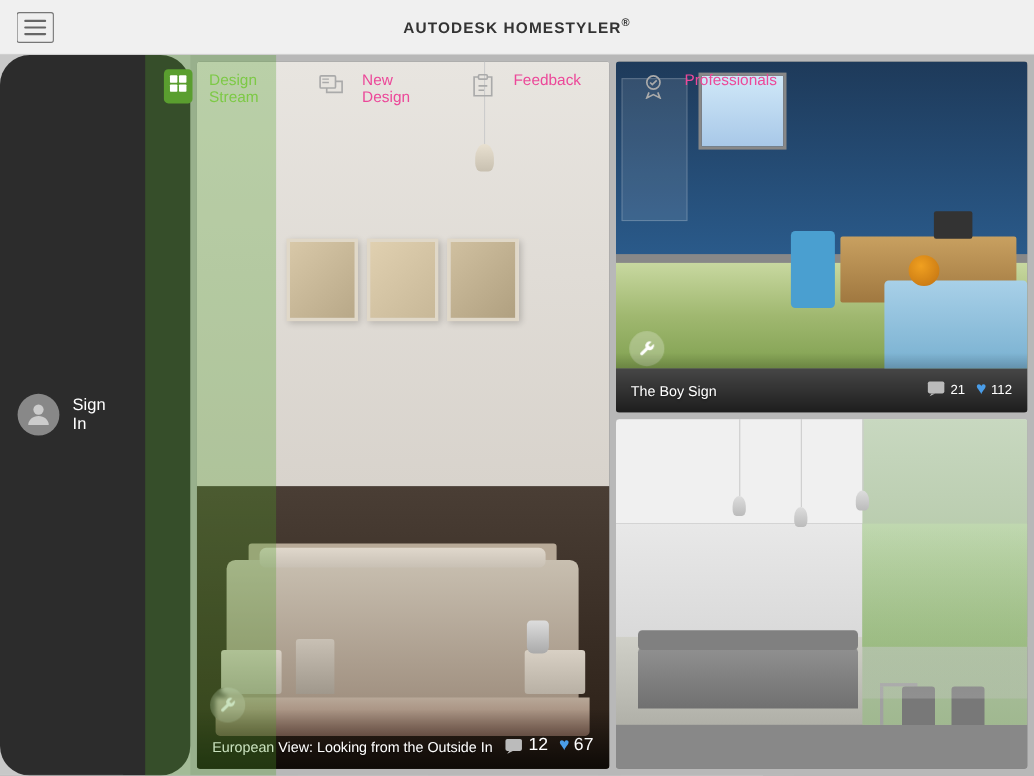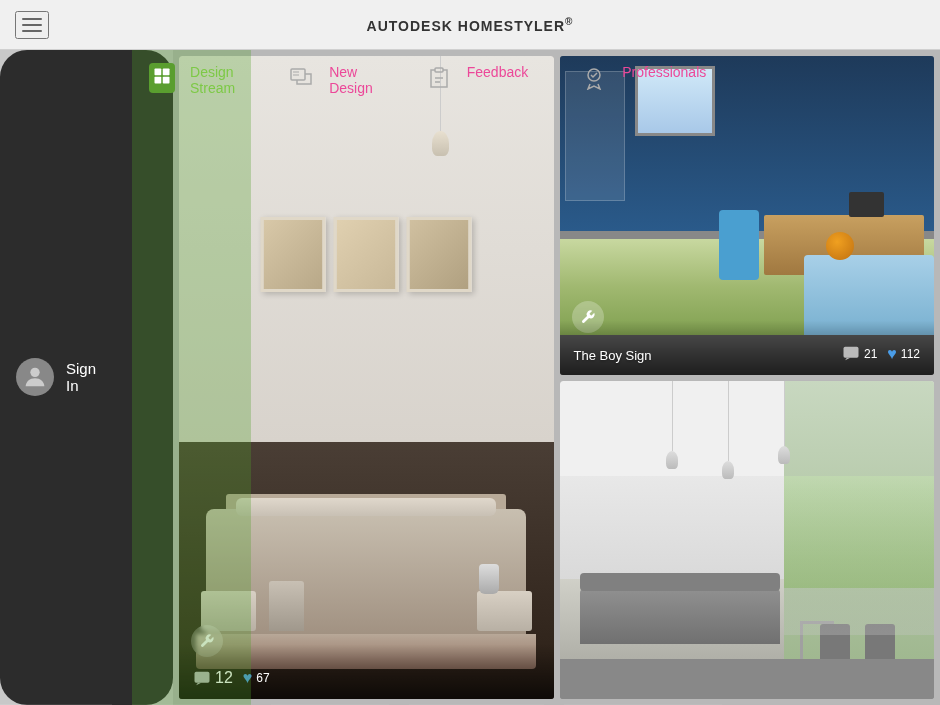--- a/index.html
+++ b/index.html
@@ -529,31 +529,32 @@
         <div style="position:absolute;bottom:105px;right:55px;width:20px;height:30px;background:linear-gradient(180deg,#ddd,#aaa);border-radius:4px 4px 6px 6px;"></div>
 
         <div style="position:absolute;bottom:68px;left:90px;width:35px;height:50px;background:linear-gradient(180deg,#c8c0b4,#a0988c);border-radius:3px 3px 0 0;"></div>
       </div>
       <div class="tool-badge">
         <svg viewBox="0 0 24 24" width="16" height="16" fill="white">
           <path d="M14.7 6.3a1 1 0 0 0 0 1.4l1.6 1.6a1 1 0 0 0 1.4 0l3.77-3.77a6 6 0 0 1-7.94 7.94l-6.91 6.91a2.12 2.12 0 0 1-3-3l6.91-6.91a6 6 0 0 1 7.94-7.94l-3.76 3.76z"></path>
         </svg>
       </div>
       <div class="card-overlay">
+        <span class="card-title">European View: Looking from the Outside In</span>
         <div class="card-stats">
           <div class="stat-item">
             <svg viewBox="0 0 20 18" width="18" height="15">
               <rect x="1" y="1" width="18" height="13" rx="2" fill="#bbb"></rect>
               <path d="M5 14 L3 17 L9 14" fill="#bbb"></path>
             </svg>
             <span style="color:#fff;font-size:16px;">12</span>
           </div>
           <div class="stat-item">
             <span style="color:#4a9de8;font-size:16px;">♥</span>
-            <span style="color:#fff;font-size:12px;">67</span>
+            <span style="color:#fff;font-size:16px;">67</span>
           </div>
         </div>
       </div>
     </div>
 
     <div class="card">
       <div class="boyzone-content">
         <div class="bz-wall"></div>
         <div class="bz-floor"></div>
         <div style="position:absolute;bottom:0;left:0;right:0;height:40px;background:#555;"></div>

